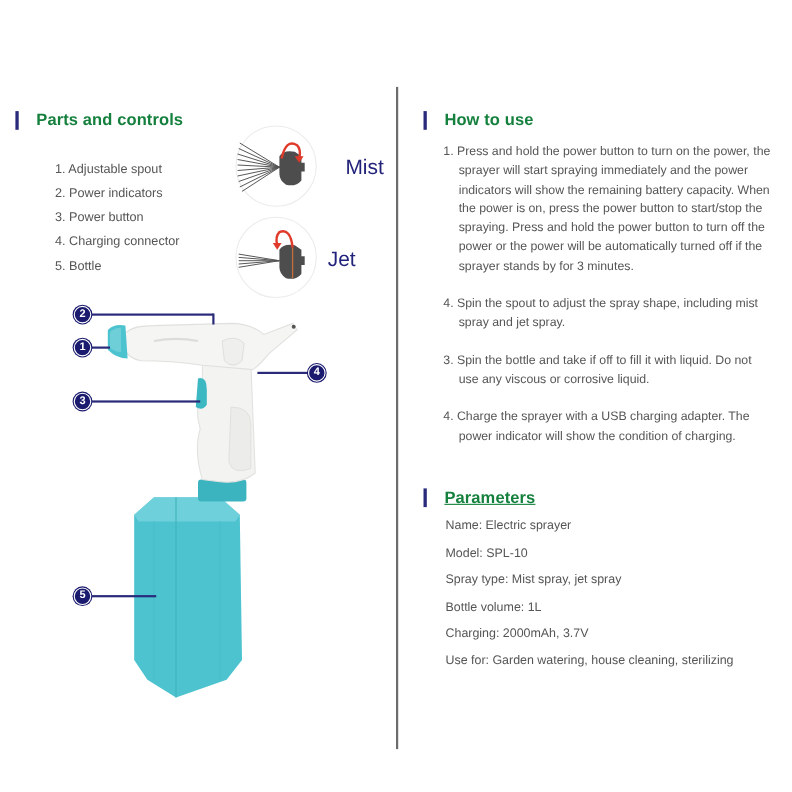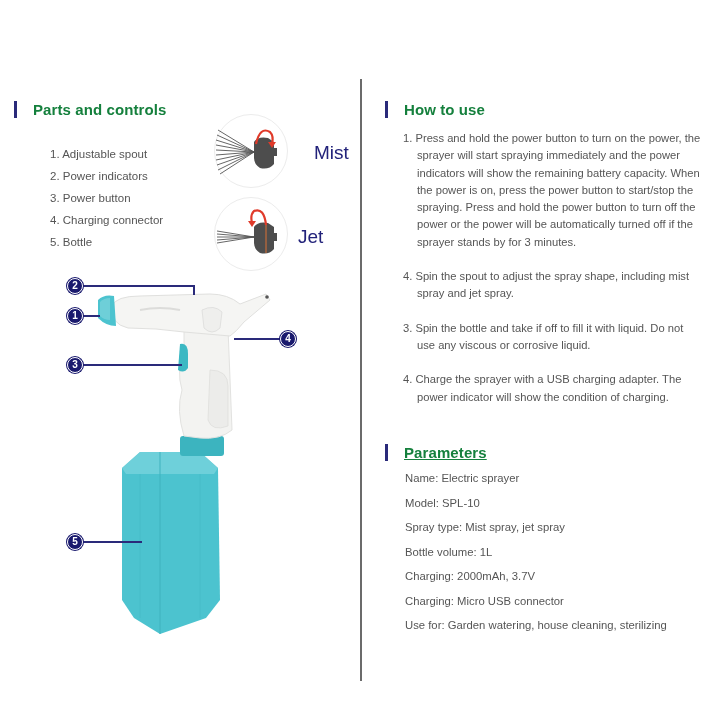--- a/index.html
+++ b/index.html
@@ -128,15 +128,14 @@
 
 <div class="sec-bar" style="left:385px; top:444px;"></div>
 <div class="sec-title" style="left:404px; top:444px;text-decoration:underline;">Parameters</div>
 
 <ul class="params">
   <li>Name: Electric sprayer</li>
   <li>Model: SPL-10</li>
   <li>Spray type: Mist spray, jet spray</li>
   <li>Bottle volume: 1L</li>
   <li>Charging: 2000mAh, 3.7V</li>
-  <li>Charging: Micro USB connector</li>
   <li>Use for: Garden watering, house cleaning, sterilizing</li>
 </ul>
 
 </body></html>

